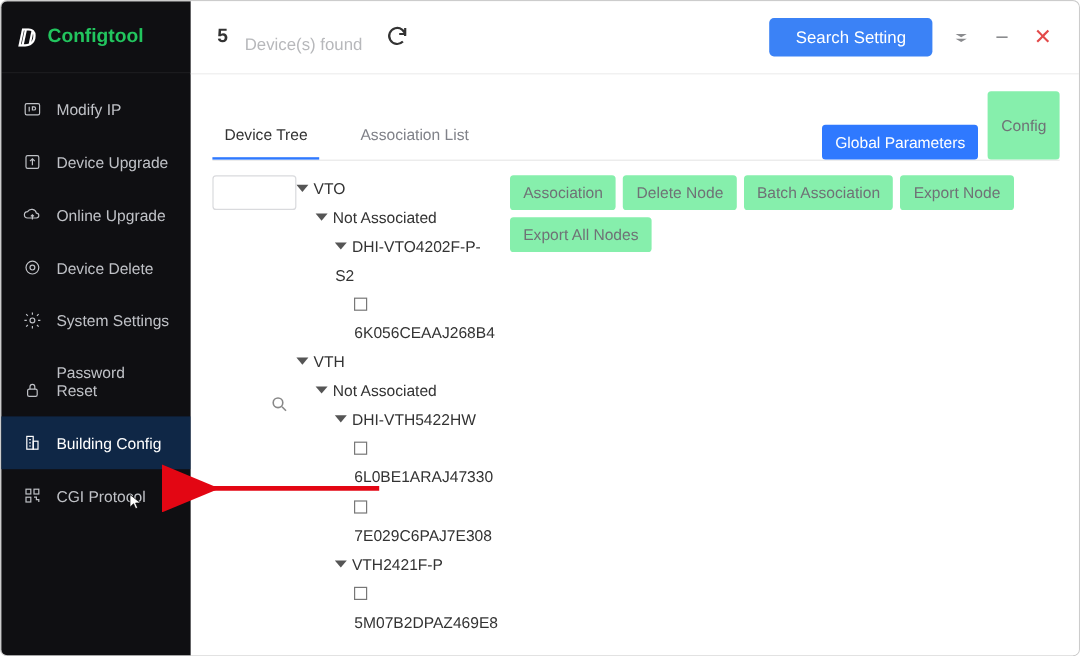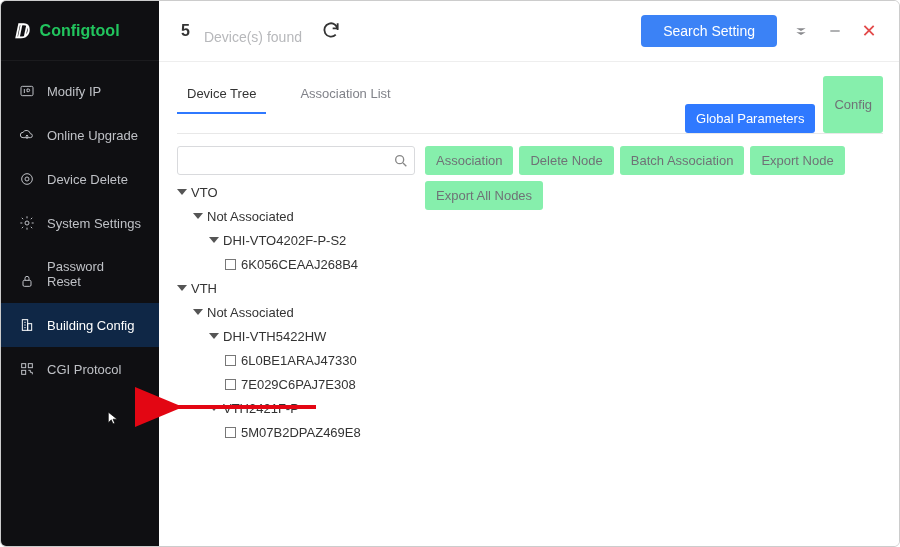--- a/index.html
+++ b/index.html
@@ -24,30 +24,30 @@
   .device-found { color: #b7b8bb; font-size: 14px; margin-top: 12px; }
   .refresh-btn { width: 30px; height: 30px; border: none; background: transparent; cursor: pointer; display: inline-flex; align-items: center; justify-content: center; }
   .refresh-btn svg { width: 20px; height: 20px; fill: none; stroke: #333; stroke-width: 2.2; }
   .topbar-spacer { flex: 1; }
   .btn-primary { background: #3b82f6; color: #fff; border: none; border-radius: 4px; padding: 8px 22px; font-size: 14px; cursor: pointer; }
   .winctl { display: inline-flex; align-items: center; justify-content: center; width: 20px; height: 20px; color: #8a8b8e; cursor: pointer; }
   .winctl.close { color: #e34a4a; font-size: 18px; }
   .winctl svg { width: 16px; height: 16px; fill: currentColor; }
 
   .content { flex: 1; padding: 14px 18px; display: flex; flex-direction: column; }
-  .tabs-row { display: flex; align-items: flex-start; border-bottom: 1px solid #e8e8e8; }
+  .tabs-row { display: flex; align-items: flex-end; border-bottom: 1px solid #e8e8e8; }
   .tabs-left { display: flex; gap: 24px; }
   .tab { padding: 10px 10px 11px; color: #808289; cursor: pointer; font-size: 13px; }
   .tab.active { color: #333; font-weight: 500; border-bottom: 2px solid #2f79ff; }
   .tabs-right { margin-left: auto; display: flex; gap: 8px; }
   .chip { background: #86efac; color: #6f7276; border: none; border-radius: 3px; padding: 7px 11px; font-size: 13px; cursor: pointer; }
   .chip.primary { background: #2f79ff; color: #fff; margin-top: 28px; }
 
   .panels { display: flex; gap: 10px; margin-top: 12px; flex: 1; }
-  .left-panel { width: 238px; display: flex; flex-direction: column; }
+  .left-panel { width: 238px; display: flex; flex-direction: row; }
   .search-wrap { position: relative; margin-bottom: 6px; }
   .search-input { width: 100%; padding: 6px 30px 6px 8px; border: 1px solid #d9dadd; border-radius: 3px; font-size: 13px; }
   .search-icon { position: absolute; right: 6px; top: 50%; transform: translateY(-50%); color: #888; display: inline-flex; }
   .search-icon svg { width: 16px; height: 16px; fill: none; stroke: #888; stroke-width: 2; }
   .tree { font-size: 13px; color: #333; line-height: 1.85; }
   .tree ul { list-style: none; padding-left: 16px; }
   .tree > ul { padding-left: 0; }
   .arrow { display: inline-block; width: 0; height: 0; border-left: 5px solid transparent; border-right: 5px solid transparent; border-top: 6px solid #555; margin-right: 4px; vertical-align: 2px; }
   .chk { display: inline-block; width: 11px; height: 11px; border: 1px solid #777; margin-right: 5px; vertical-align: -1px; }
   .right-panel { flex: 1; }
@@ -73,20 +73,29 @@
     </div>
     <nav class="nav">
       <div class="nav-item">
         <span class="nav-icon">
               <svg viewBox="0 0 24 24">
                 <rect x="3" y="5" width="18" height="14" rx="2"></rect>
                 <path d="M8 9v6M12 9h2a2 2 0 010 4h-2z"></path>
               </svg>
             </span>
         <span>Modify IP</span>
+      </div>
+      <div class="nav-item">
+        <span class="nav-icon">
+              <svg viewBox="0 0 24 24">
+                <rect x="4" y="4" width="16" height="16" rx="2"></rect>
+                <path d="M12 8v8M9 11l3-3 3 3"></path>
+              </svg>
+            </span>
+        <span>Device Upgrade</span>
       </div>
       <div class="nav-item">
         <span class="nav-icon">
               <svg viewBox="0 0 24 24">
                 <path d="M6 16a4 4 0 010-8 6 6 0 0111 2 3 3 0 010 6H6z"></path>
                 <path d="M12 12v6M10 14l2-2 2 2"></path>
               </svg>
             </span>
         <span>Online Upgrade</span>
       </div>

